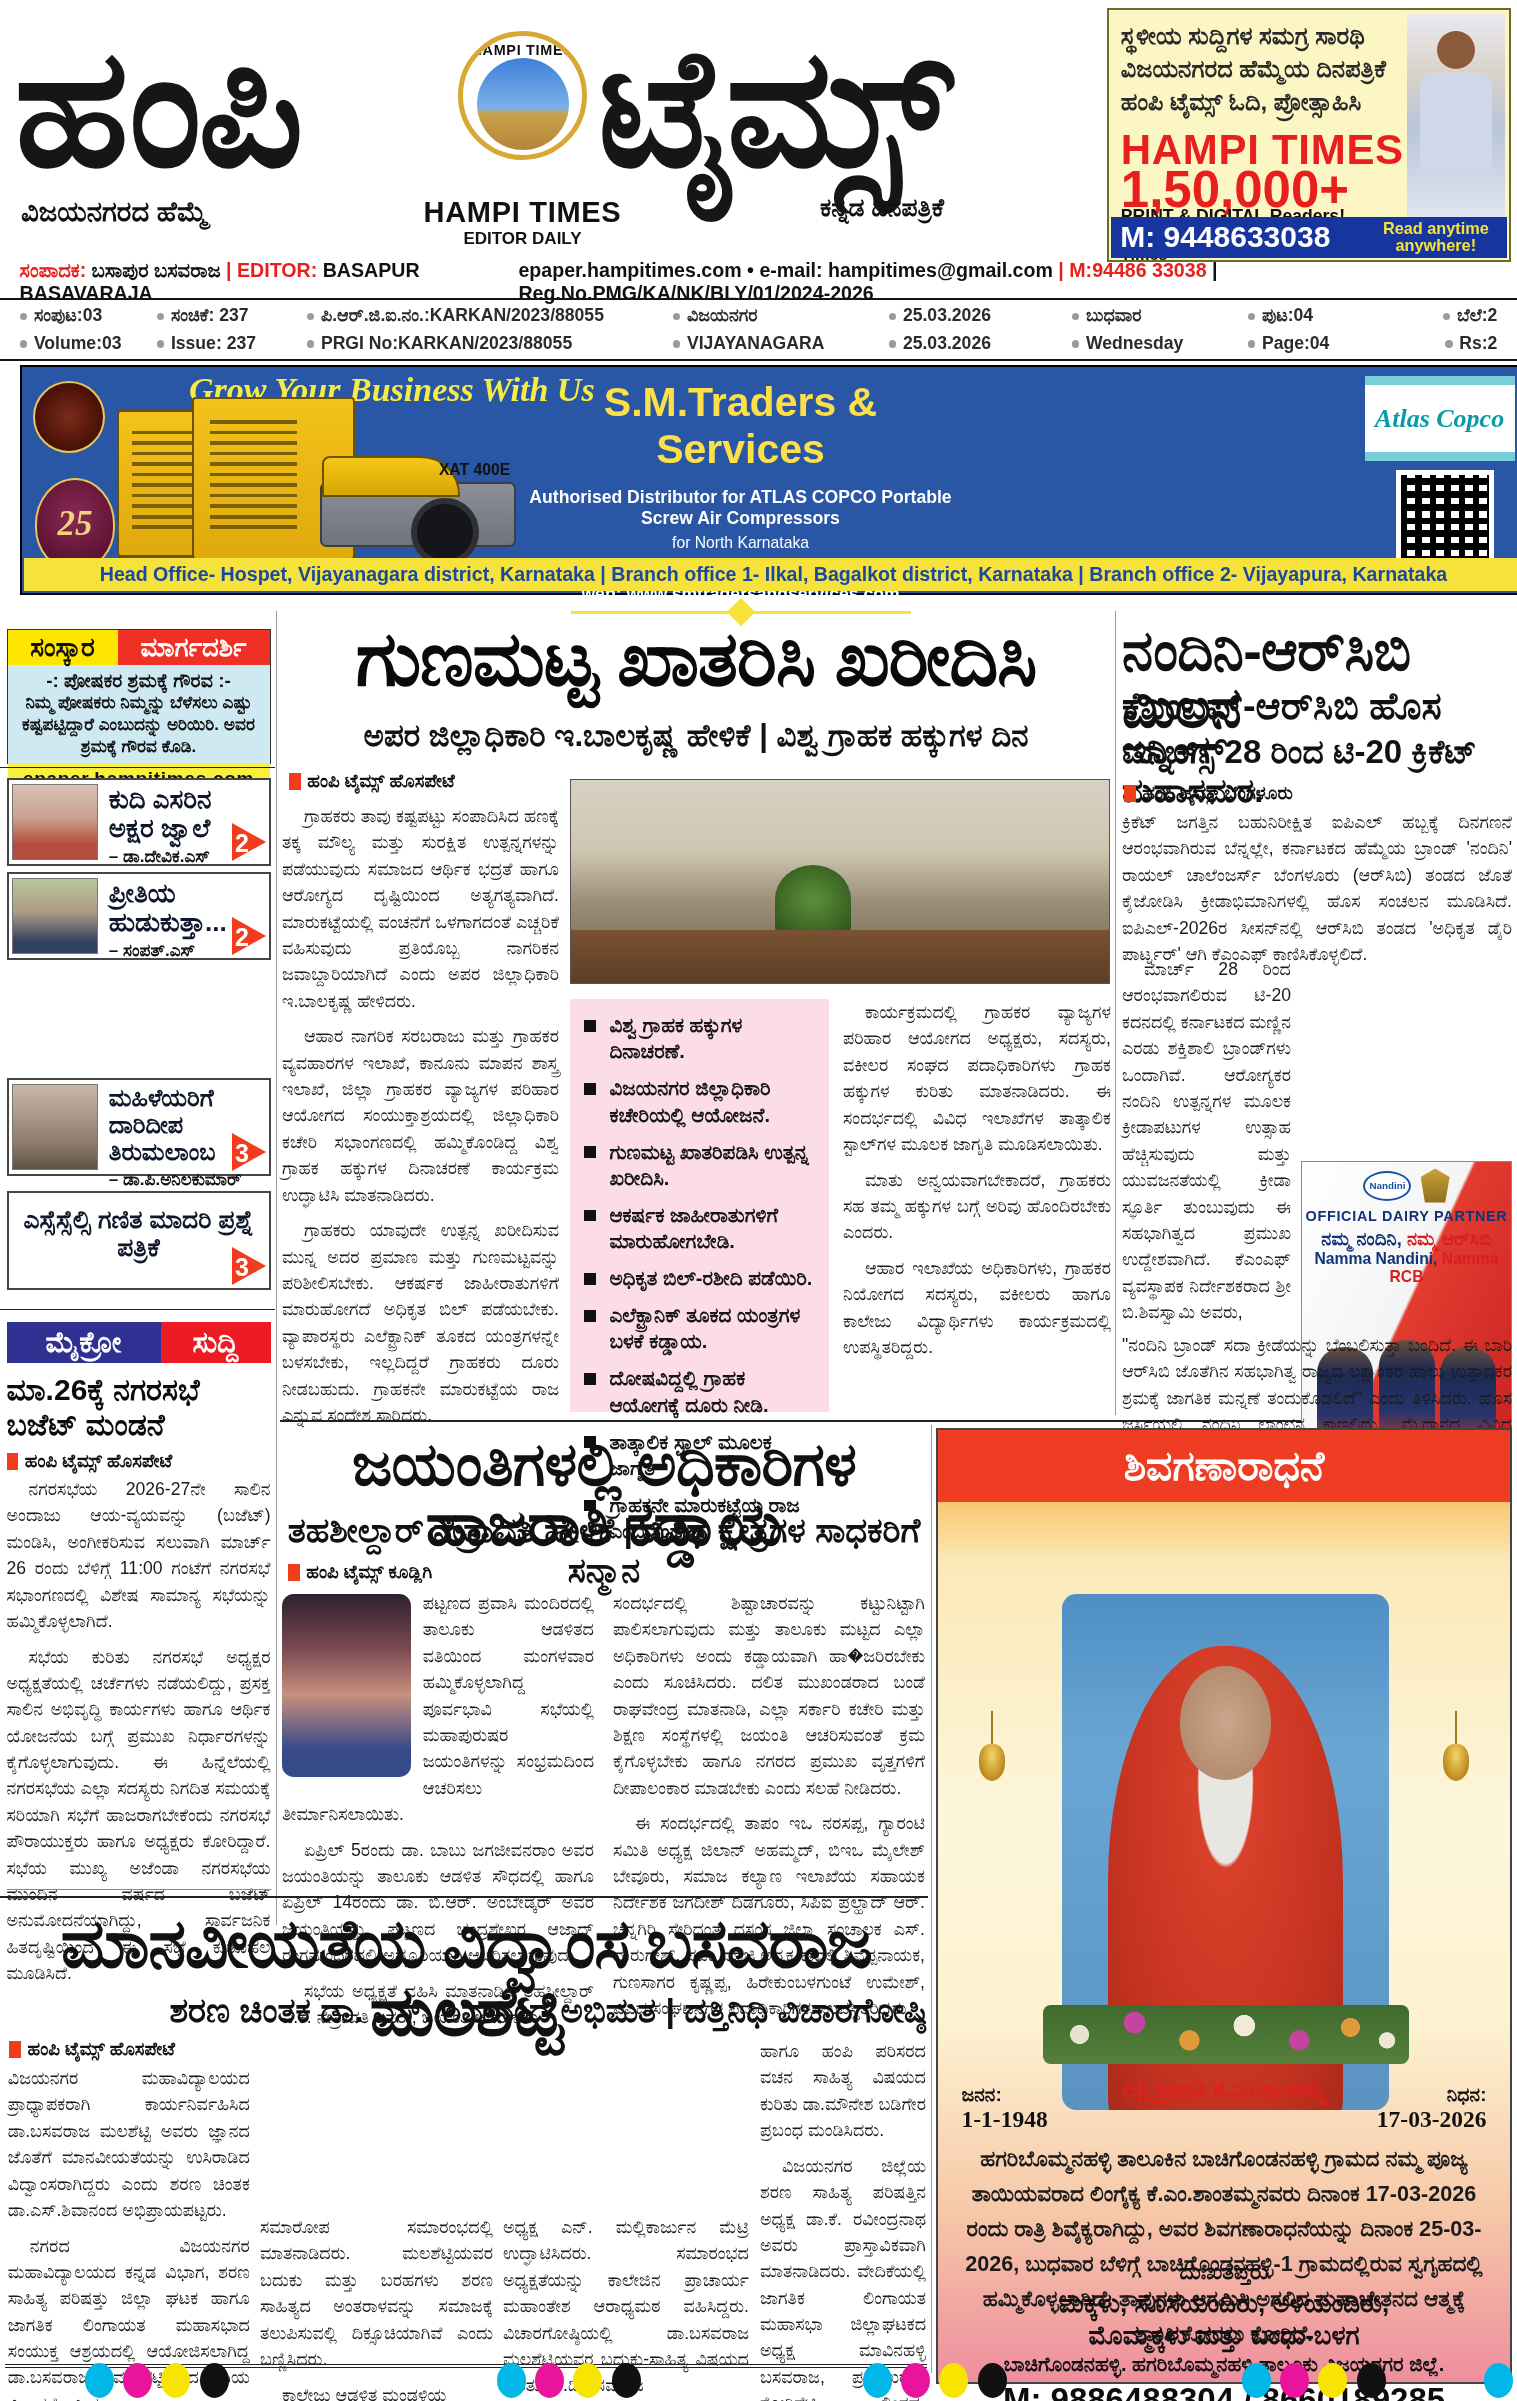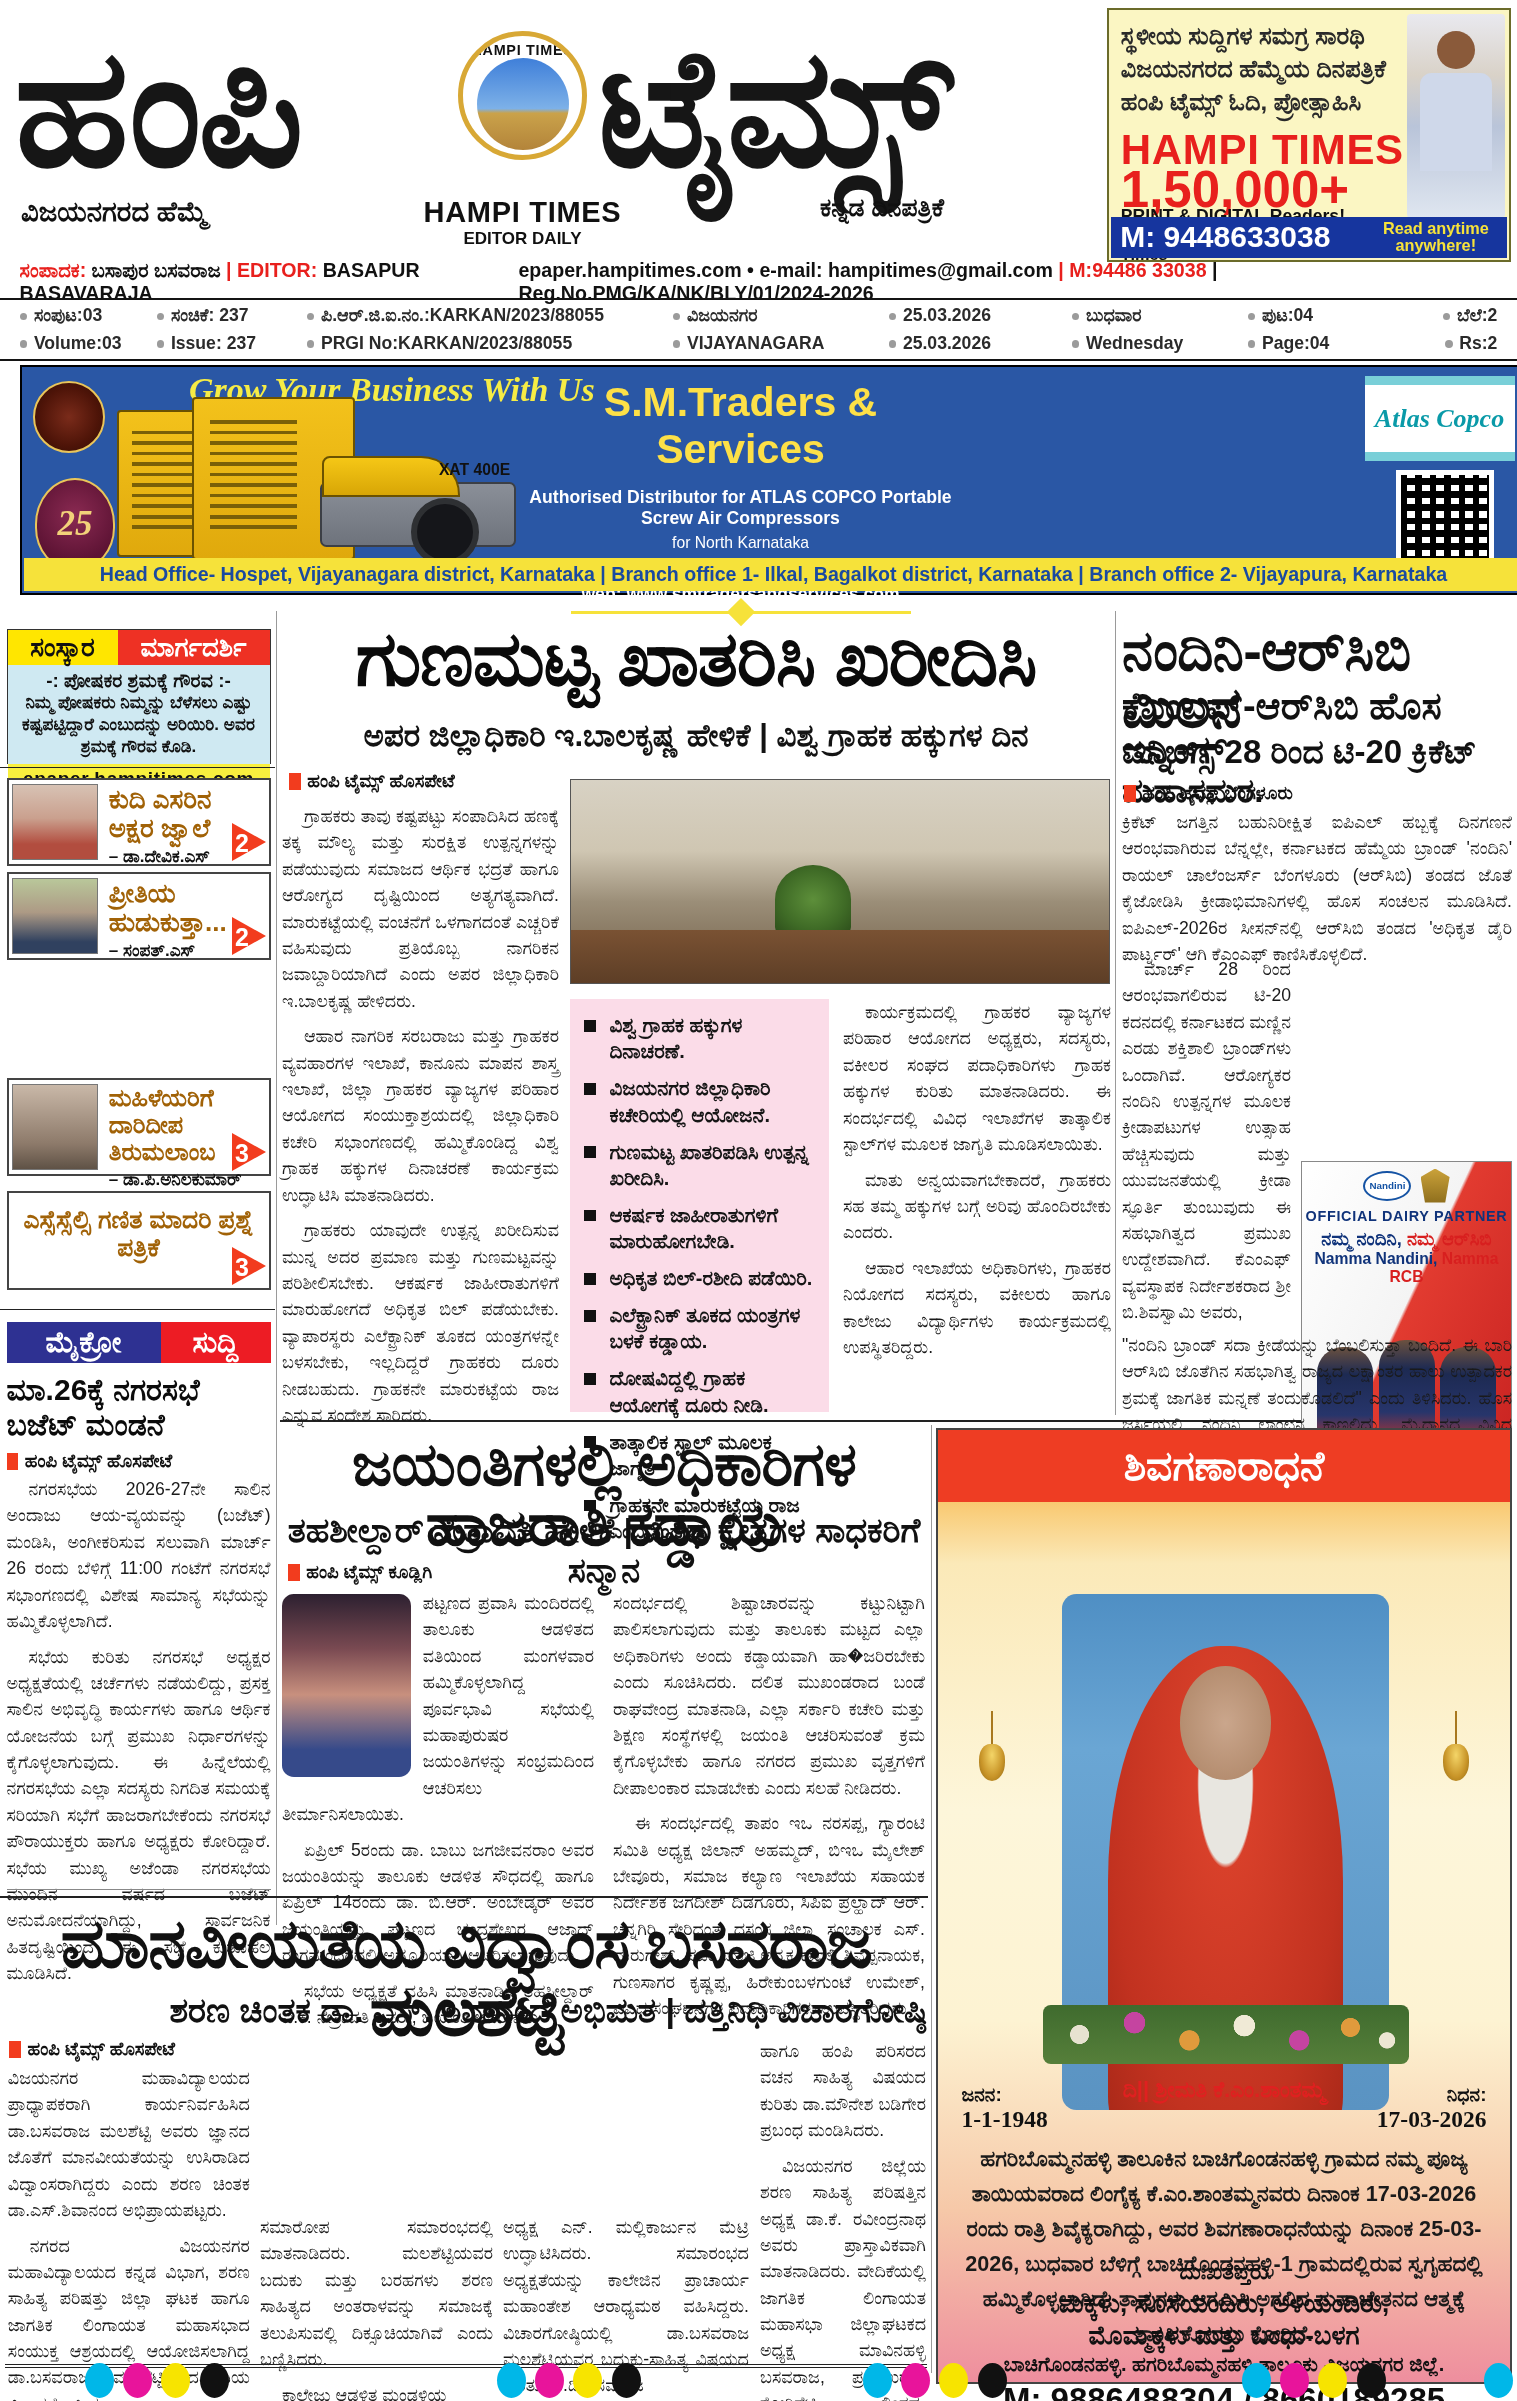--- a/index.html
+++ b/index.html
@@ -70,21 +70,21 @@
   .san-head .r { background:#ee3124; color:#fff; font-weight:900; font-size:26px; display:flex; align-items:center; justify-content:center; flex:1; }
   .san-body { background:#cfe9f2; padding:5.2px 6.5px; text-align:center; }
   .san-body .l1 { font-size:19px; font-weight:900; }
   .san-body .l2 { font-size:17px; font-weight:bold; line-height:1.3; }
   .san-foot { background:#f8ef3e; height:30px; display:flex; align-items:center; justify-content:center; font-weight:bold; font-size:19px; letter-spacing:0.7px; }
   .card { border:2px solid #444; background:#fff; display:flex; align-items:stretch; }
   .card-photo { flex:0 0 86px; margin:3.9px; background:linear-gradient(180deg,#c9b8a8,#8d7a6a 70%,#5f5246); border:0.7px solid #777; }
   .card-photo.f { background:linear-gradient(180deg,#d7c2b4 0%,#caa08e 45%,#b24d3f 80%); }
   .card-photo.g { background:linear-gradient(180deg,#b9c79a 0%,#ad9a85 45%,#30415f 85%); }
   .card-body { flex:1; padding:5.2px 6.5px; position:relative; }
-  .card-title { font-size:26px; font-weight:900; line-height:1.12; color:#a16207; }
+  .card-title { font-size:26px; font-weight:900; line-height:1.12; color:#0f172a; }
   .card-author { font-size:17px; font-weight:bold; margin-top:3.9px; }
   .pg-arrow { position:absolute; right:2.6px; bottom:2.6px; width:0; height:0; border-top:19.6px solid transparent; border-bottom:19.6px solid transparent; border-left:34px solid #f23c1e; }
   .pg-num { position:absolute; right:19.6px; bottom:6.5px; color:#fff; font-weight:900; font-size:25px; z-index:2; }
   .micro-head { display:flex; height:41px; }
   .micro-head .bl { flex:1.4; background:#2e3192; color:#fff; font-weight:900; font-size:29px; display:flex; align-items:center; justify-content:center; }
   .micro-head .rd { flex:1; background:#ed1c24; color:#fff; font-weight:900; font-size:29px; display:flex; align-items:center; justify-content:center; }
   .side-headline { font-size:30px; font-weight:900; line-height:1.15; color:#0b0b0b; }
   .byline { font-size:18.3px; font-weight:900; color:#111; display:flex; align-items:center; gap:6.5px; }
   .byline:before { content:""; width:11.8px; height:17px; background:#f23c1e; display:inline-block; }
 

